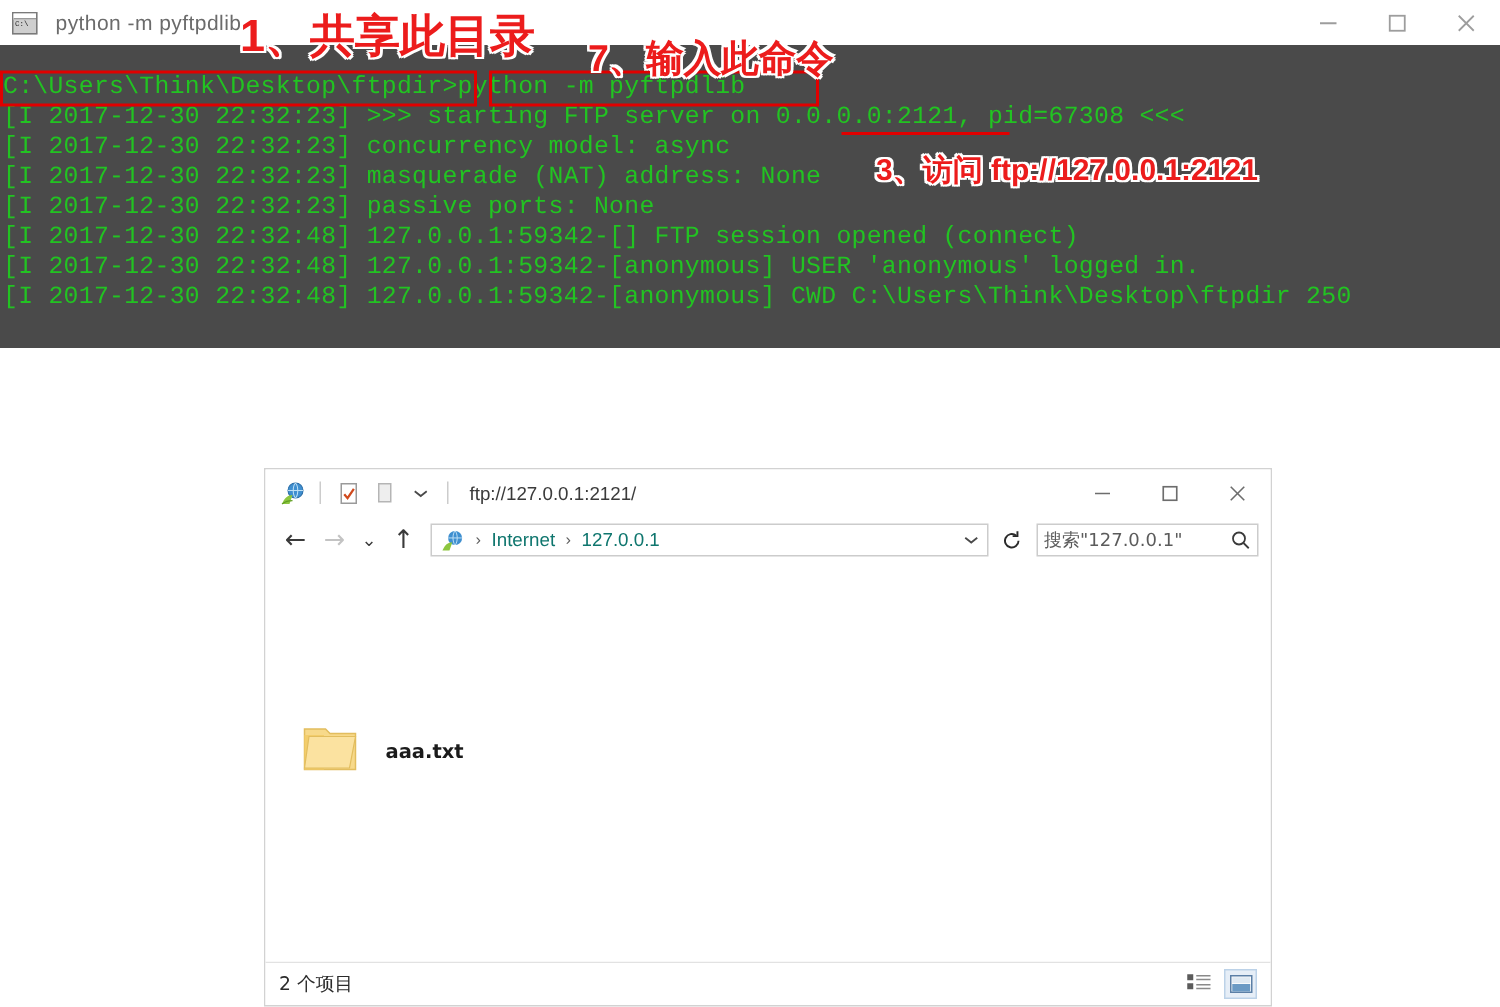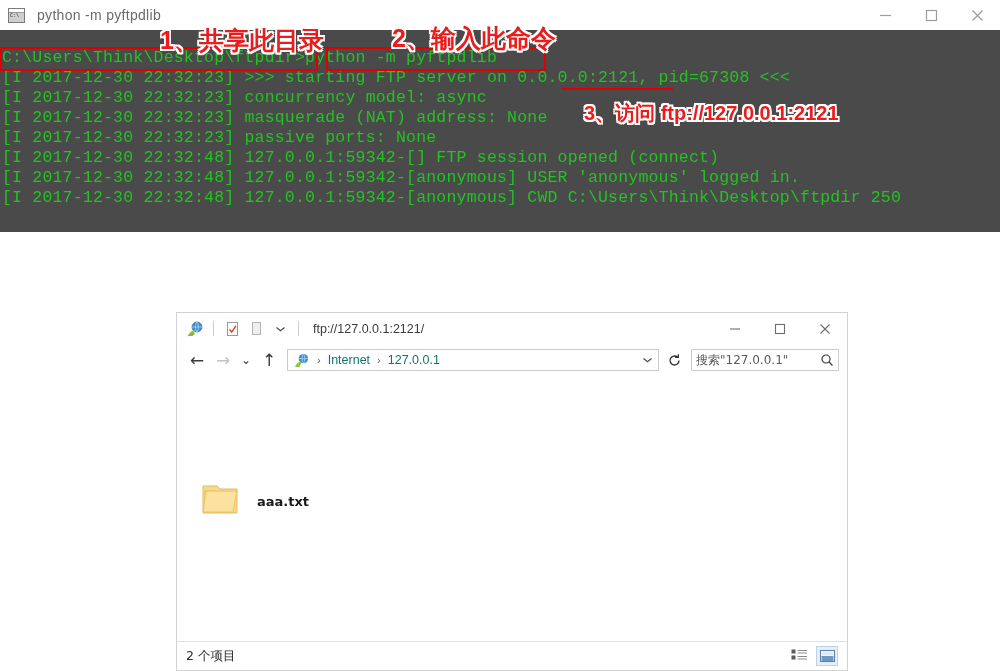--- a/index.html
+++ b/index.html
@@ -119,21 +119,21 @@
     color: #ec1c1c;
     font-weight: bold;
     font-family: "Liberation Sans", "DejaVu Sans", sans-serif;
     white-space: nowrap;
     text-shadow:
       -1.6px -1.6px 0 #fff,  1.6px -1.6px 0 #fff,
       -1.6px  1.6px 0 #fff,  1.6px  1.6px 0 #fff,
       -1.6px 0 0 #fff, 1.6px 0 0 #fff,
       0 -1.6px 0 #fff, 0 1.6px 0 #fff;
   }
-  #ann-1 { left: 160px; top: 24px; font-size: 25px; }
+  #ann-1 { left: 160px; top: 4px; font-size: 30px; }
   #ann-2 { left: 392px; top: 22px; font-size: 25px; }
   #ann-3 { left: 584px; top: 100px; font-size: 20px; }
 
   
   #explorer-window {
     position: absolute;
     left: 176px;
     top: 312px;
     width: 672px;
     height: 359px;
@@ -407,21 +407,21 @@
       <div class="console-line">[I 2017-12-30 22:32:48] 127.0.0.1:59342-[anonymous] USER 'anonymous' logged in.</div>
       <div class="console-line">[I 2017-12-30 22:32:48] 127.0.0.1:59342-[anonymous] CWD C:\Users\Think\Desktop\ftpdir 250</div>
     </div>
 
     <div class="ann-box" style="left:0px; top:17px; width:318px; height:24px;"></div>
     <div class="ann-box" style="left:326px; top:17px; width:220px; height:24px;"></div>
     <div class="ann-underline" style="left:561px; top:58px; width:112px; height:1px;"></div>
   </div>
 
   <div class="ann-text" id="ann-1">1、共享此目录</div>
-  <div class="ann-text" id="ann-2">2、输入此命令</div>
+  <div class="ann-text" id="ann-2">7、输入此命令</div>
   <div class="ann-text" id="ann-3">3、访问 ftp://127.0.0.1:2121</div>
 </div>
 
 <div id="explorer-window">
 
   <div id="exp-titlebar">
     <div class="qat">
       <div class="icon-btn">
         <svg width="17" height="16" viewBox="0 0 17 16">
           <circle cx="10" cy="6" r="5" fill="#3f8fd0"></circle>

